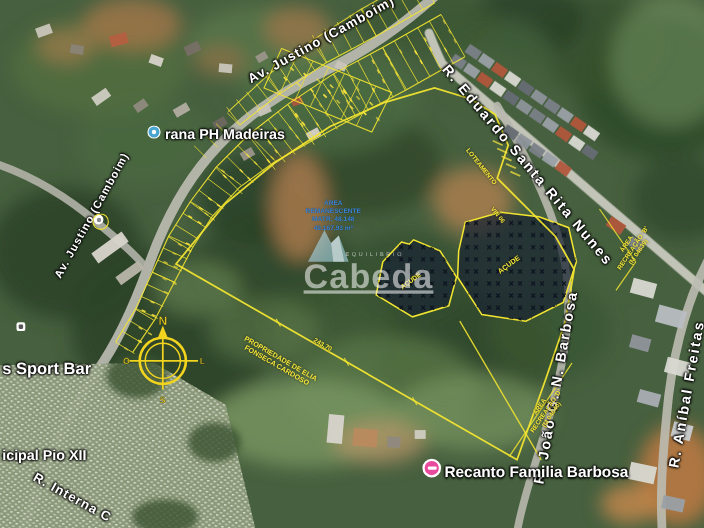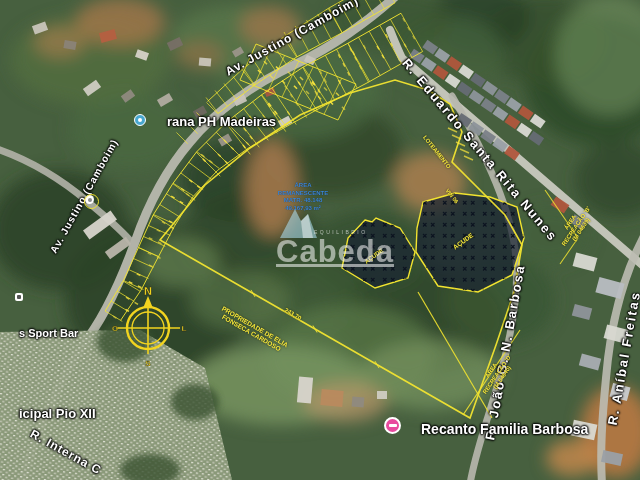--- a/index.html
+++ b/index.html
@@ -4,21 +4,21 @@
 <style>
   html,body{margin:0;padding:0;background:#222;}
   .stage{position:relative;width:640px;height:480px;overflow:hidden;background:#47603f;
          font-family:"Liberation Sans",sans-serif;}
   .stage svg.base{position:absolute;left:0;top:0;}
   .lbl{position:absolute;white-space:nowrap;font-weight:bold;color:#fff;
        text-shadow:0 1px 2px rgba(0,0,0,.95),0 -1px 2px rgba(0,0,0,.95),
                    1px 0 2px rgba(0,0,0,.95),-1px 0 2px rgba(0,0,0,.95);
        transform-origin:center center;}
   .street{font-size:13px;letter-spacing:1px;}
-  .place{font-size:13px;margin-left:17px;}
+  .place{font-size:13px;}
   .yel{color:#f6e83a;font-weight:bold;text-shadow:0 0 2px rgba(0,0,0,.85);text-align:center;}
   .yel div{line-height:1.15;}
   .blue-note{position:absolute;color:#3b86d8;font-size:6px;font-weight:bold;line-height:1.25;
              text-shadow:0 0 1px rgba(0,0,0,.6);text-align:center;}
   .wm-brand{position:absolute;font-size:31px;font-weight:bold;letter-spacing:1px;
             color:rgba(252,252,252,.55);text-decoration:underline;}
   .wm-tag{position:absolute;font-size:5px;letter-spacing:2.5px;color:rgba(255,255,255,.6);}
   .pin{position:absolute;border-radius:50%;box-sizing:border-box;}
   .pin-pink{width:17px;height:17px;background:#e84a9e;border:2px solid #fff;
             display:flex;align-items:center;justify-content:center;}
@@ -370,21 +370,21 @@
   </svg>
 
   <div class="lbl street" style="left:292px;top:36px;font-size:12px;transform:translate(-50%,-50%) rotate(-29deg);">Av. Justino (Camboim)</div>
   <div class="lbl street" style="left:84px;top:196px;font-size:10px;transform:translate(-50%,-50%) rotate(-61deg);">Av. Justino (Camboim)</div>
   <div class="lbl street" style="left:480px;top:150px;font-size:13px;letter-spacing:2px;transform:translate(-50%,-50%) rotate(50deg);">R. Eduardo Santa Rita Nunes</div>
   <div class="lbl street" style="left:505px;top:352px;font-size:13px;letter-spacing:2px;transform:translate(-50%,-50%) rotate(-80deg);">R. João G. N. Barbosa</div>
   <div class="lbl street" style="left:624px;top:358px;font-size:13px;letter-spacing:2px;transform:translate(-50%,-50%) rotate(-80deg);">R. Aníbal Freitas</div>
   <div class="lbl street" style="left:66px;top:452px;font-size:12px;transform:translate(-50%,-50%) rotate(29deg);">R. Interna C</div>
 
   <div class="lbl place" style="left:150px;top:114px;font-size:13px;">rana PH Madeiras</div>
-  <div class="lbl place" style="left:2px;top:327px;font-size:11px;">s Sport Bar</div>
+  <div class="lbl place" style="left:2px;top:327px;font-size:15px;">s Sport Bar</div>
   <div class="lbl place" style="left:2px;top:406px;font-size:13px;">icipal Pio XII</div>
   <div class="lbl place" style="left:404px;top:421px;font-size:14px;">Recanto Familia Barbosa</div>
 
   <div class="pin pin-blue" style="left:134px;top:114px;">
       <span class="glyph"></span>
     </div>
   <div class="pin pin-pink" style="left:384px;top:417px;">
       <span class="glyph"></span>
     </div>
   <div class="poi-white" style="left:85px;top:195px;">

